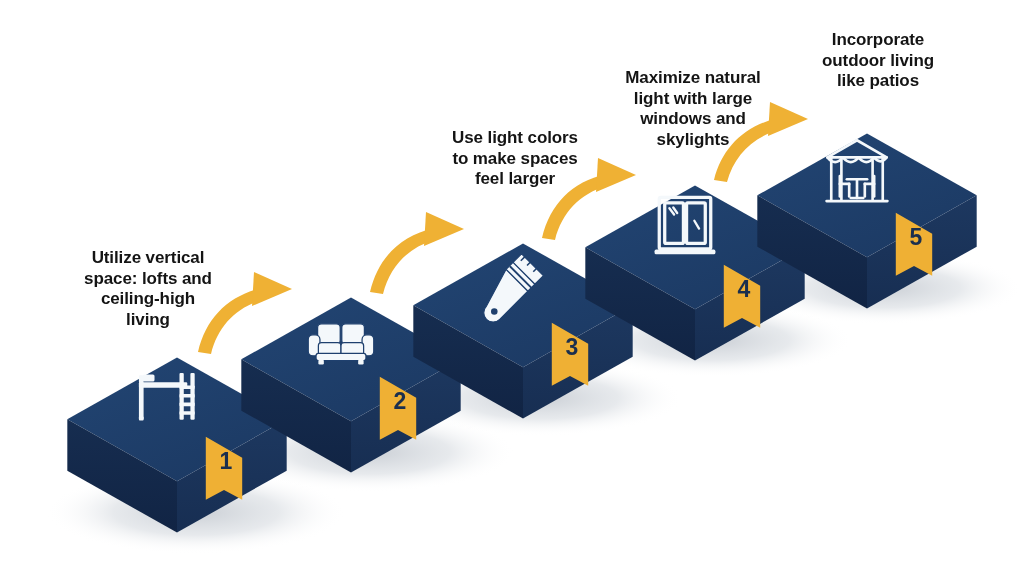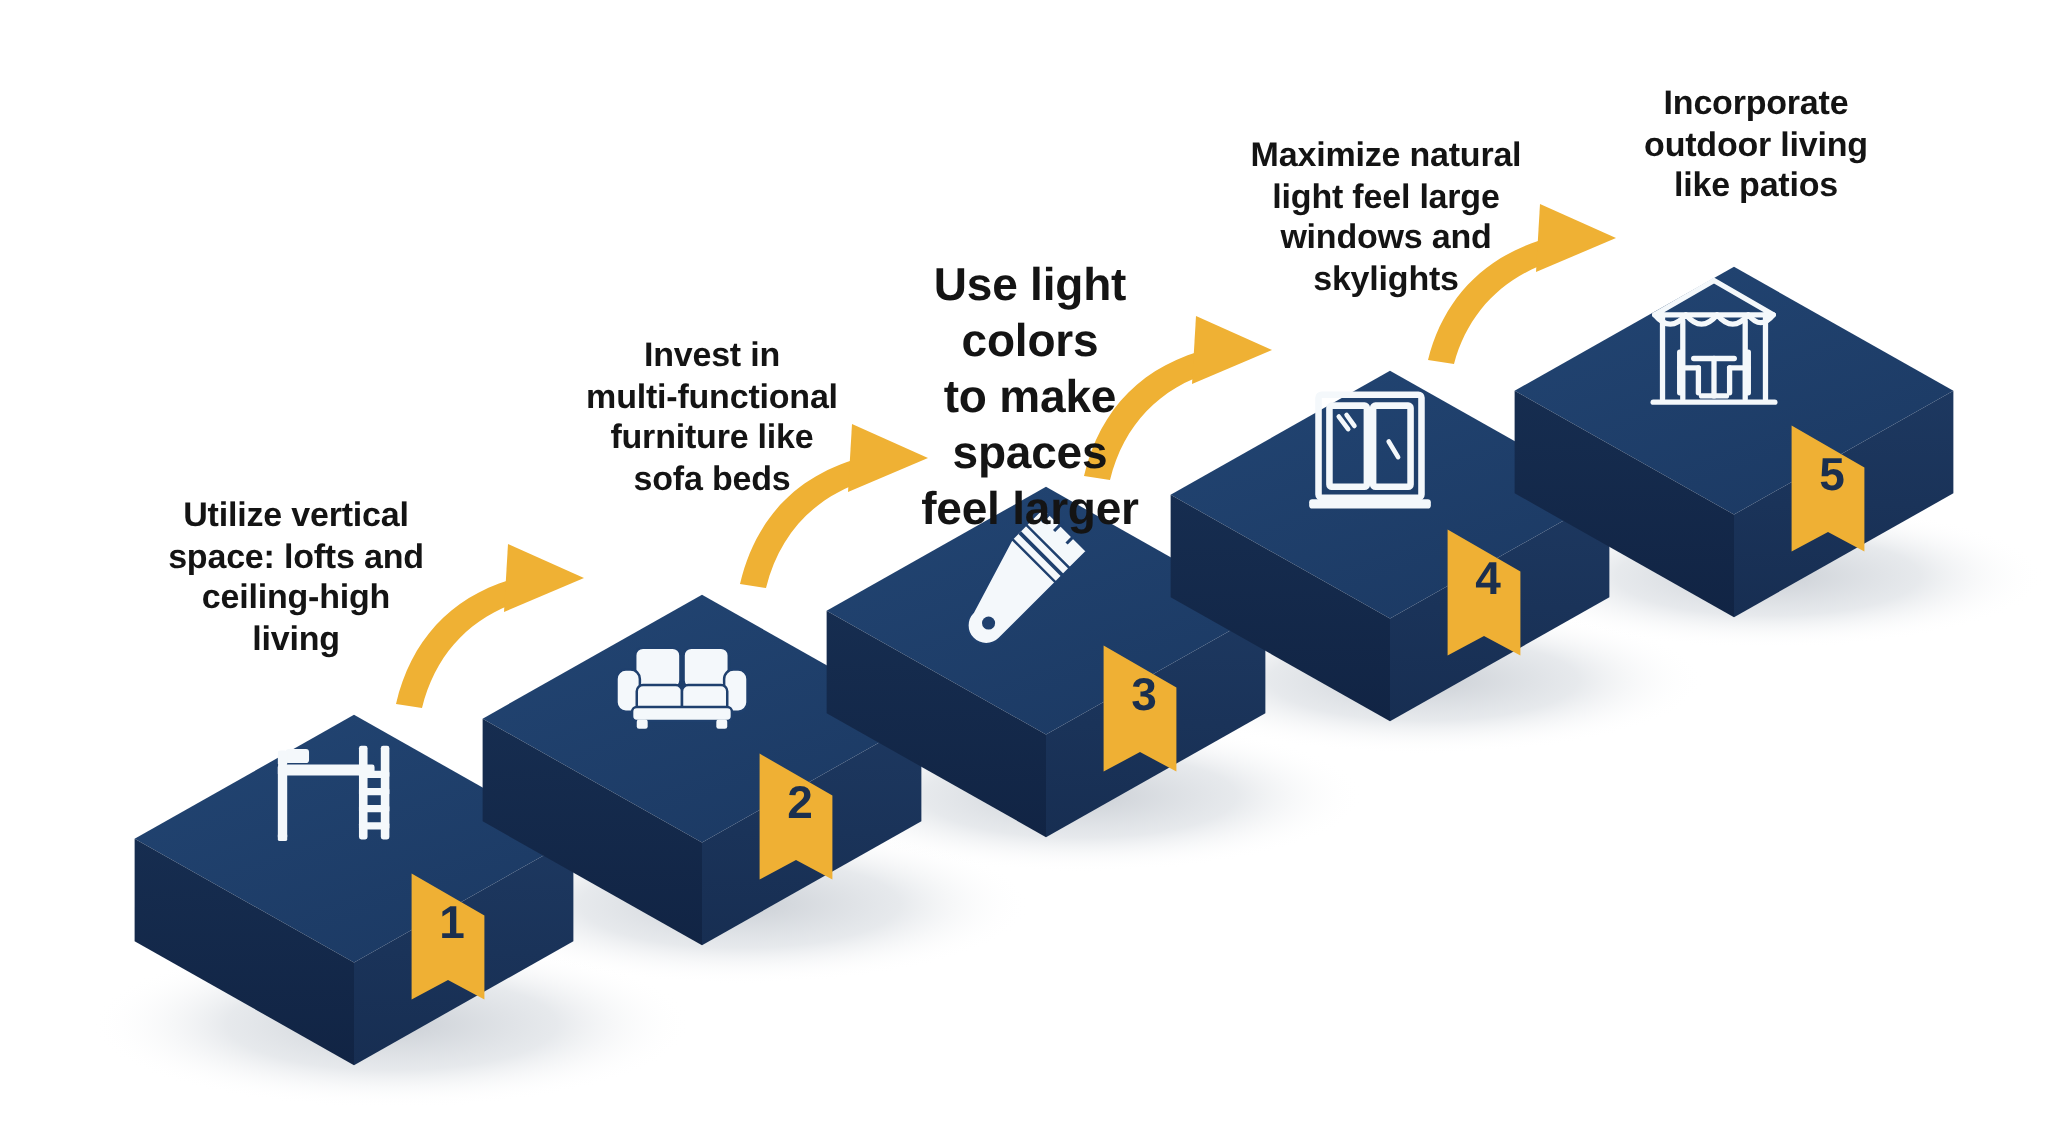--- a/index.html
+++ b/index.html
@@ -33,23 +33,23 @@
     text-align: center;
     font-weight: bold;
     color: #141414;
     line-height: 1.22;
     letter-spacing: -0.1px;
     font-family: "Liberation Sans", sans-serif;
     white-space: pre-line;
   }
   .cap1 { left: 62px;  top: 248px; width: 172px; font-size: 17px; }
   .cap2 { left: 268px; top: 168px; width: 176px; font-size: 17px; }
-  .cap3 { left: 434px; top: 128px; width: 162px; font-size: 23px; }
+  .cap3 { left: 434px; top: 128px; width: 162px; font-size: 17px; }
   .cap4 { left: 604px; top: 68px;  width: 178px; font-size: 17px; }
-  .cap5 { left: 798px; top: 30px;  width: 160px; font-size: 17px; margin-top: 12px; }
+  .cap5 { left: 798px; top: 30px;  width: 160px; font-size: 17px; }
 
   .badge-num {
     position: absolute;
     font-weight: bold;
     color: #1b2f4e;
     font-size: 23px;
     text-align: center;
     font-family: "Liberation Sans", sans-serif;
   }
 </style>
@@ -258,29 +258,25 @@
         <path d="M714 180 C722 148 744 126 778 118 L778 130 C752 138 734 156 727 182 Z"></path>
         <path d="M770 102 L808 119 L768 136 Z"></path>
       </g>
     </g>
   </svg>
 
   <div class="caption cap1">Utilize vertical
 space: lofts and
 ceiling-high
 living</div>
-  <div class="caption cap2">Invest in
-multi-functional
-furniture like
-sofa beds</div>
   <div class="caption cap3">Use light colors
 to make spaces
 feel larger</div>
   <div class="caption cap4">Maximize natural
-light feel large
+light with large
 windows and
 skylights</div>
   <div class="caption cap5">Incorporate
 outdoor living
 like patios</div>
 
   <div class="badge-num" style="left:211px; top:448px; width:30px;">1</div>
   <div class="badge-num" style="left:385px; top:388px; width:30px;">2</div>
   <div class="badge-num" style="left:557px; top:334px; width:30px;">3</div>
   <div class="badge-num" style="left:729px; top:276px; width:30px;">4</div>

